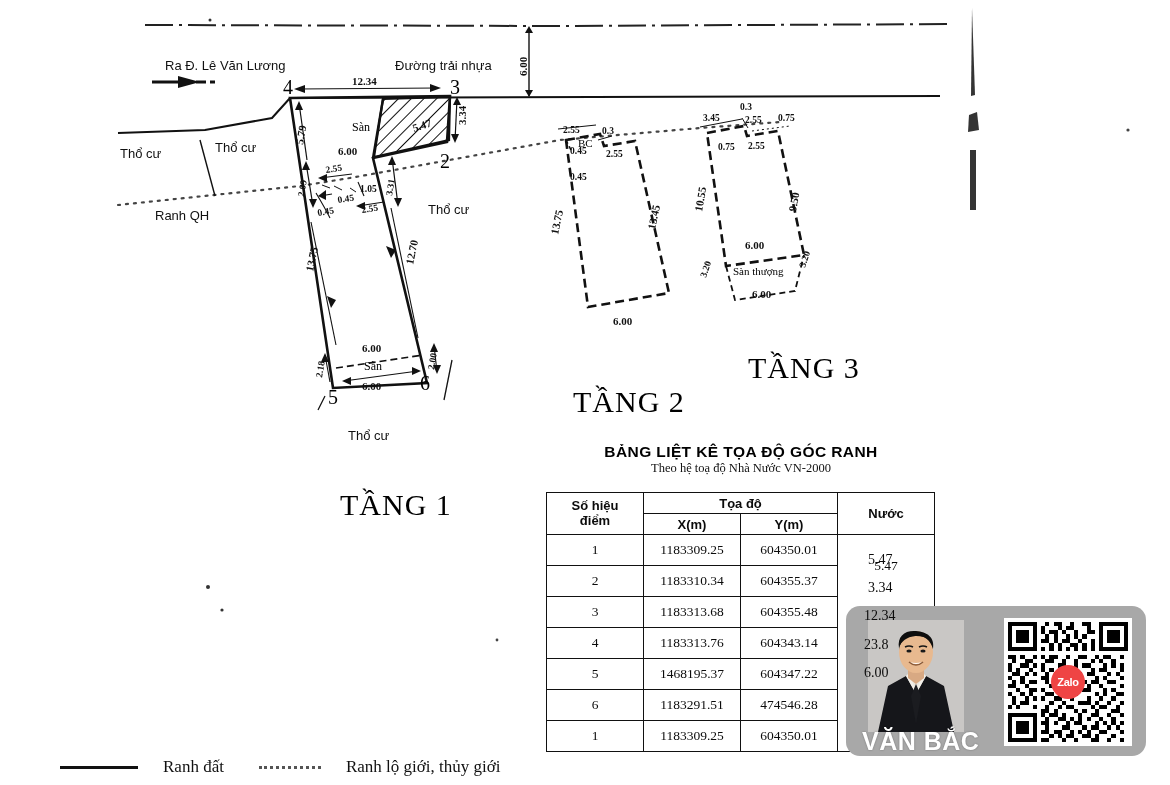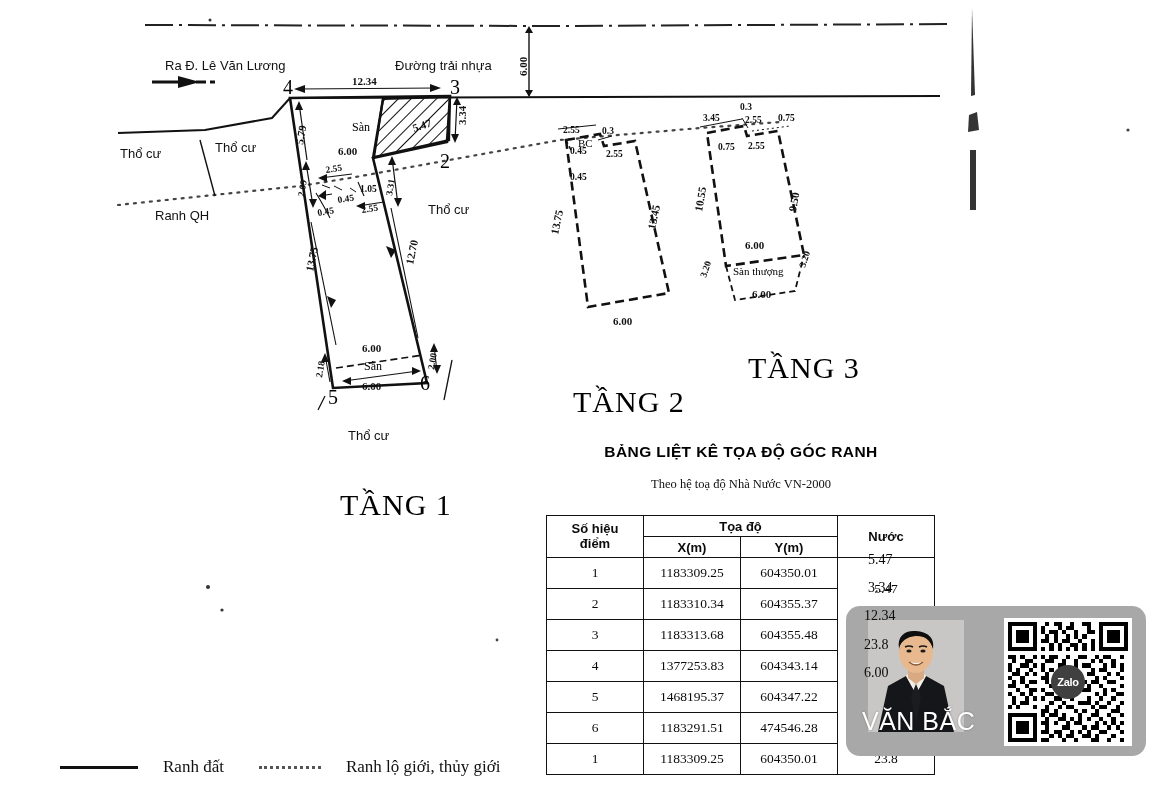--- a/index.html
+++ b/index.html
@@ -45,26 +45,26 @@
     font-weight:bold;
     font-size:15.5px;
     text-align:center;
     letter-spacing:.4px;
     color:#000;
   }
   .tbl-sub{
     font-family:"Liberation Serif", serif;
     font-size:12.5px;
     text-align:center;
-    margin-top:16px;
+    margin-top:0;
     color:#111;
   }
   table.coord{
     border-collapse:collapse;
-    margin-top:23px;
+    margin-top:16px;
     width:389px;
     table-layout:fixed;
   }
   table.coord td,table.coord th{
     border:1px solid #111;
     text-align:center;
     font-family:"Liberation Serif", serif;
     font-size:13.5px;
     color:#0b0b0b;
     padding:0;
@@ -106,39 +106,39 @@
     background:#a8a8a8;
     border-radius:14px;
     box-sizing:border-box;
     display:flex;align-items:flex-end;
   }
   .card-photo{
     position:absolute;left:22px;top:14px;width:96px;height:112px;
     overflow:hidden;
   }
   .card-name{
-    position:absolute;left:16px;bottom:20px;
+    position:absolute;left:16px;bottom:0;
     font-family:"Liberation Sans", sans-serif;
-    font-weight:normal;font-size:25px;
+    font-weight:bold;font-size:25px;
     color:#ffffff;
     letter-spacing:.5px;
     text-shadow:0 0 2px rgba(0,0,0,.35);
     text-align:center;
   }
   .qr{
     position:absolute;right:14px;top:12px;
     width:128px;height:128px;background:#fff;
     padding:4px;box-sizing:border-box;
   }
   .zalo-badge{
     position:absolute;
     left:50%;top:50%;
     width:34px;height:34px;
     margin-left:-17px;margin-top:-17px;
-    background:#404040;border-radius:50%;
+    background:#ef4444;border-radius:50%;
     color:#fff;
     font-family:"Liberation Sans", sans-serif;
     font-size:11px;font-weight:bold;
     display:flex;align-items:center;justify-content:center;
     letter-spacing:-.3px;
   }
 </style>
 </head>
 <body>
 
@@ -393,21 +393,21 @@
           <td class="datacell">604355.37</td>
         </tr>
         <tr>
           <td class="datacell">3</td>
           <td class="datacell">1183313.68</td>
           <td class="datacell">604355.48</td>
           <td class="side sidecell" rowspan="2">3.34</td>
         </tr>
         <tr>
           <td class="datacell">4</td>
-          <td class="datacell">1377253.83</td>
+          <td class="datacell">1183313.76</td>
           <td class="datacell">604343.14</td>
         </tr>
         <tr>
           <td class="datacell">5</td>
           <td class="datacell">1468195.37</td>
           <td class="datacell">604347.22</td>
           <td class="side sidecell" rowspan="2">12.34</td>
         </tr>
         <tr>
           <td class="datacell">6</td>

